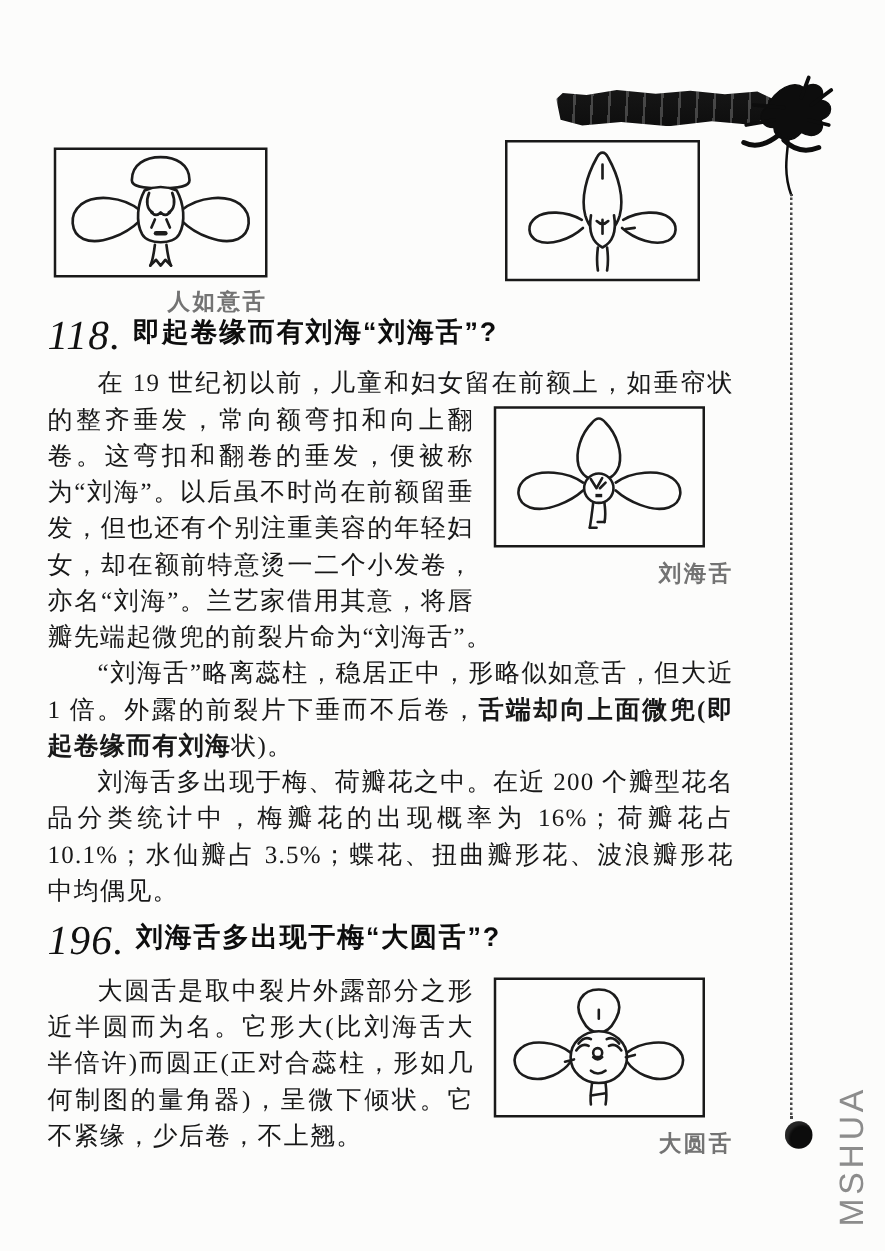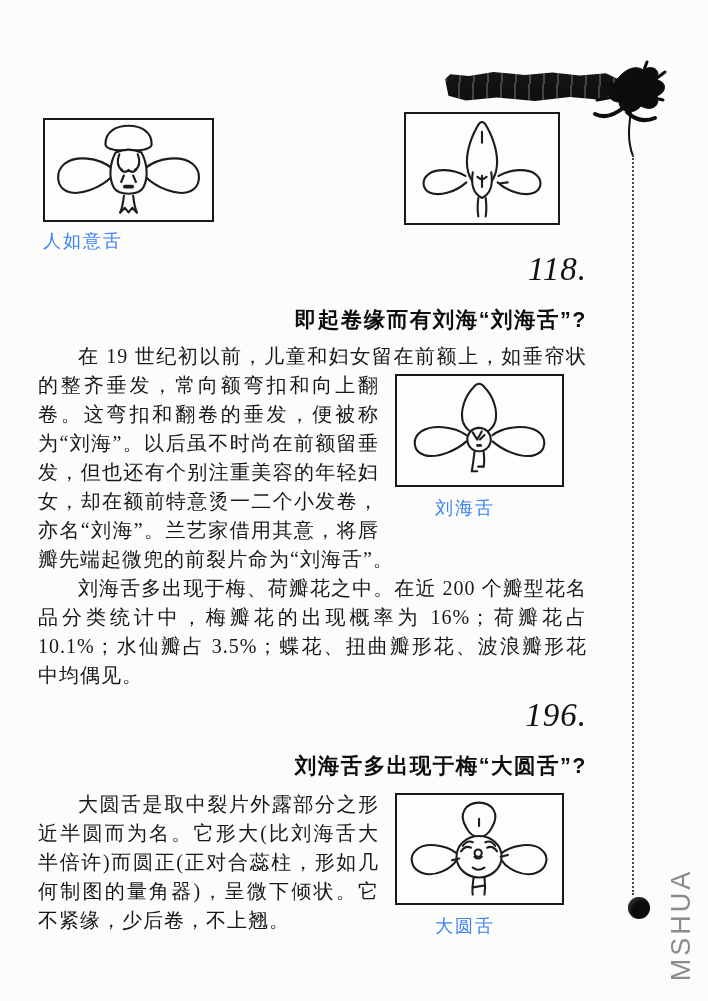--- a/index.html
+++ b/index.html
@@ -38,38 +38,38 @@
   .watermark-text{
     font-family:"Liberation Sans", sans-serif;
     font-size:27px;color:#8c8c8c;letter-spacing:3px;font-weight:500;
   }
   
   .figbox{
     border:2px solid #191919;background:#fdfdfc;
     display:flex;align-items:center;justify-content:center;
   }
   .figcap{
-    text-align:left;margin-top:7px;
-    font-size:18px;font-weight:400;letter-spacing:2px;color:#3b82f6;
+    text-align:right;margin-top:7px;
+    font-size:18px;font-weight:700;letter-spacing:2px;color:#737373;
   }
   .fig-topleft{position:absolute;left:43px;top:118px;width:171px;}
   .fig-topleft .figbox{width:167px;height:100px;}
   .fig-topright{position:absolute;left:404px;top:112px;width:156px;}
   .fig-topright .figbox{width:152px;height:109px;}
   .figfloat{float:right;margin:3px 0 15px 16px;width:192px;}
   .figfloat .figbox{width:165px;height:109px;}
   .figfloat.dy .figbox{height:108px;}
   svg.orchid{display:block;}
   
   .textcol{
     position:absolute;left:38px;top:252px;width:549px;
     font-size:20px;line-height:29px;letter-spacing:1px;
     text-align:justify;color:#181818;
   }
-  .sec-head{display:flex;align-items:flex-end;gap:20px;margin:0 0 7px 0;flex-direction:column;}
+  .sec-head{display:flex;align-items:flex-start;gap:9px;margin:0 0 7px 0;}
   .sec-head.second{margin:8px 0 9px 0;}
   .sec-num{
     font-family:"Liberation Serif", serif;font-style:italic;
     font-size:33px;letter-spacing:1px;color:#111;line-height:34px;
   }
   .sec-title{
     font-family:"Liberation Sans", sans-serif;font-weight:700;
     font-size:21.5px;letter-spacing:1.5px;color:#0d0d0d;
   }
   p.body{margin:0;text-indent:2em;}
@@ -165,20 +165,21 @@
               <path d="M77,79 C76,88 75,95 74,101"></path>
               <path d="M87,79 C88,87 88,92 87,96"></path>
               <path d="M74,101 L80,101"></path>
               <path d="M87,96 L81,96"></path>
             </g>
           </svg>
         </span>
         <span class="figcap" style="display:block">刘海舌</span>
       </span><span>发，常向额弯扣和向上翻卷。这弯扣和翻卷的垂发，便被称为“刘海”。以后虽不时尚在前额留垂发，但也还有个别注重美容的年轻妇女，却在额前特意烫一二个小发卷，亦名“刘海”。兰艺家借用其意，将唇瓣先端起微兜的前裂片命为“刘海舌”。</span></p>
 
+    <p class="body"><span>“刘海舌”略离蕊柱，稳居正中，形略似如意舌，但大近 1 倍。外露的前裂片下垂而不后卷，</span><span class="bold-run">舌端却向上面微兜(即起卷缘而有刘海</span><span>状)。</span></p>
 
 
     <p class="body">刘海舌多出现于梅、荷瓣花之中。在近 200 个瓣型花名品分类统计中，梅瓣花的出现概率为 16%；荷瓣花占 10.1%；水仙瓣占 3.5%；蝶花、扭曲瓣形花、波浪瓣形花中均偶见。</p>
 
     <div class="sec-head second">
       <span class="sec-num">196.</span>
       <span class="sec-title">刘海舌多出现于梅“大圆舌”?</span>
     </div>
 
     <p class="body"><span class="figfloat dy">

